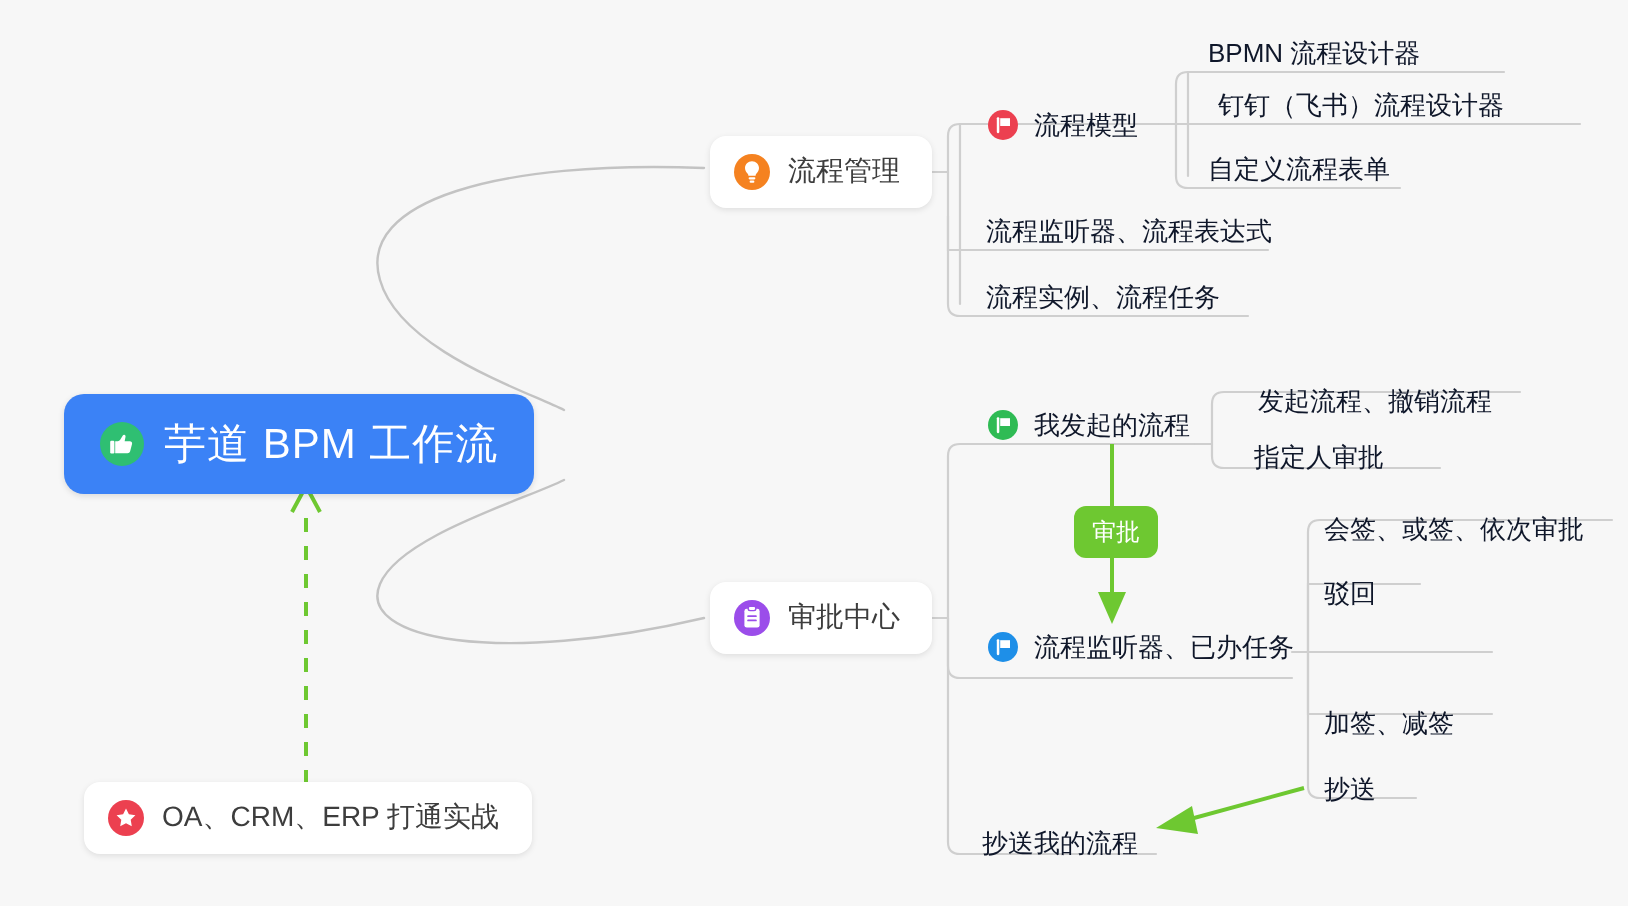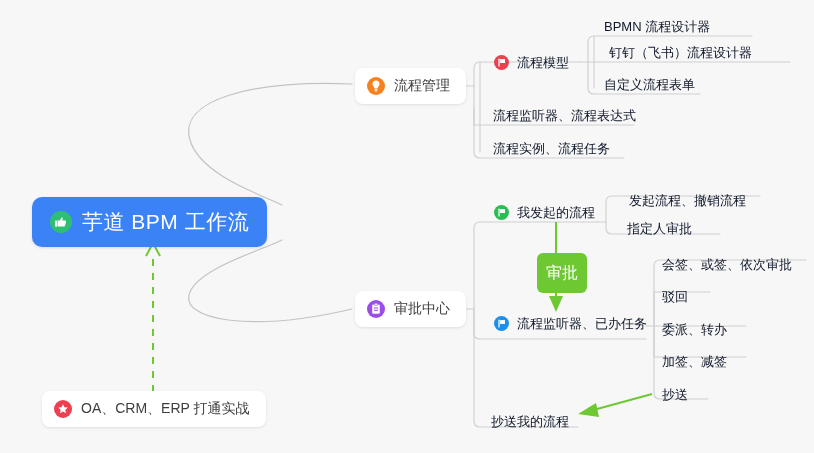--- a/index.html
+++ b/index.html
@@ -51,23 +51,23 @@
   }
   .leaf .label{line-height:1;}
   .leaf.ico{padding-left:2px;align-items:center;padding-bottom:0;height:26px;}
   .leaf.ico .label{margin-left:8px;line-height:1;}
 
   
   .badge{
     background:#6ec831;
     color:#ffffff;
     border-radius:6px;
-    font-size:16px;
+    font-size:12px;
     padding:0 9px;
-    height:40px;
+    height:26px;
     justify-content:center;
   }
 
   
   .ic{display:inline-flex;align-items:center;justify-content:center;flex:0 0 auto;}
   .ic svg{display:block;}
 </style>
 </head>
 <body>
 
@@ -227,23 +227,20 @@
     </span>
     <span class="label">流程监听器、已办任务</span>
   </div>
 
   <div class="node leaf" style="left:658px;top:248px;">
     <span class="label">会签、或签、依次审批</span>
   </div>
   <div class="node leaf" style="left:658px;top:280px;">
     <span class="label">驳回</span>
   </div>
-  <div class="node leaf" style="left:658px;top:313px;">
-    <span class="label">委派、转办</span>
-  </div>
   <div class="node leaf" style="left:658px;top:345px;">
     <span class="label">加签、减签</span>
   </div>
   <div class="node leaf" style="left:658px;top:378px;">
     <span class="label">抄送</span>
   </div>
 
   <div class="node leaf" style="left:487px;top:405px;">
     <span class="label">抄送我的流程</span>
   </div>

